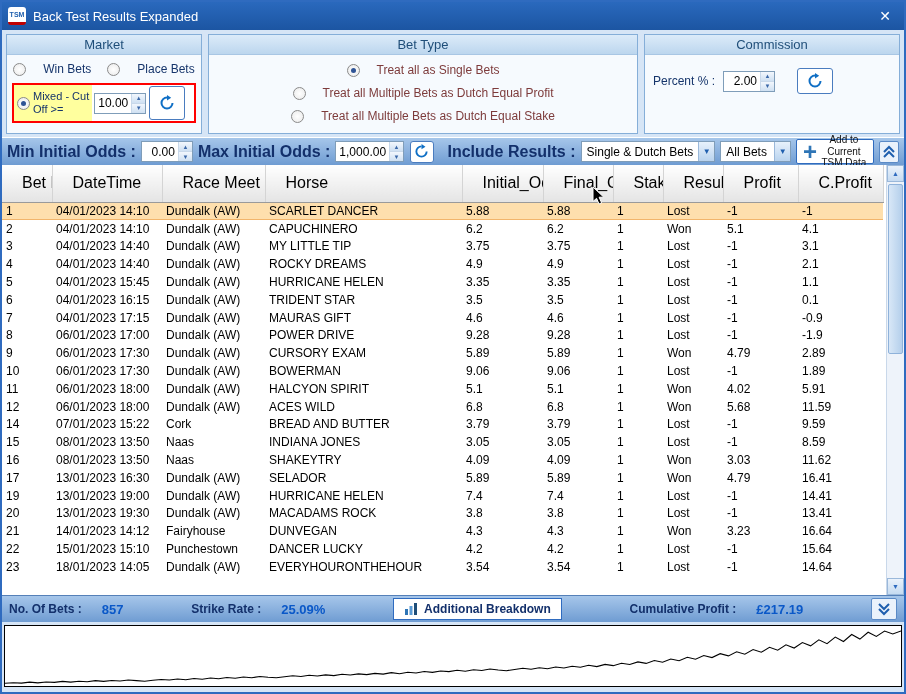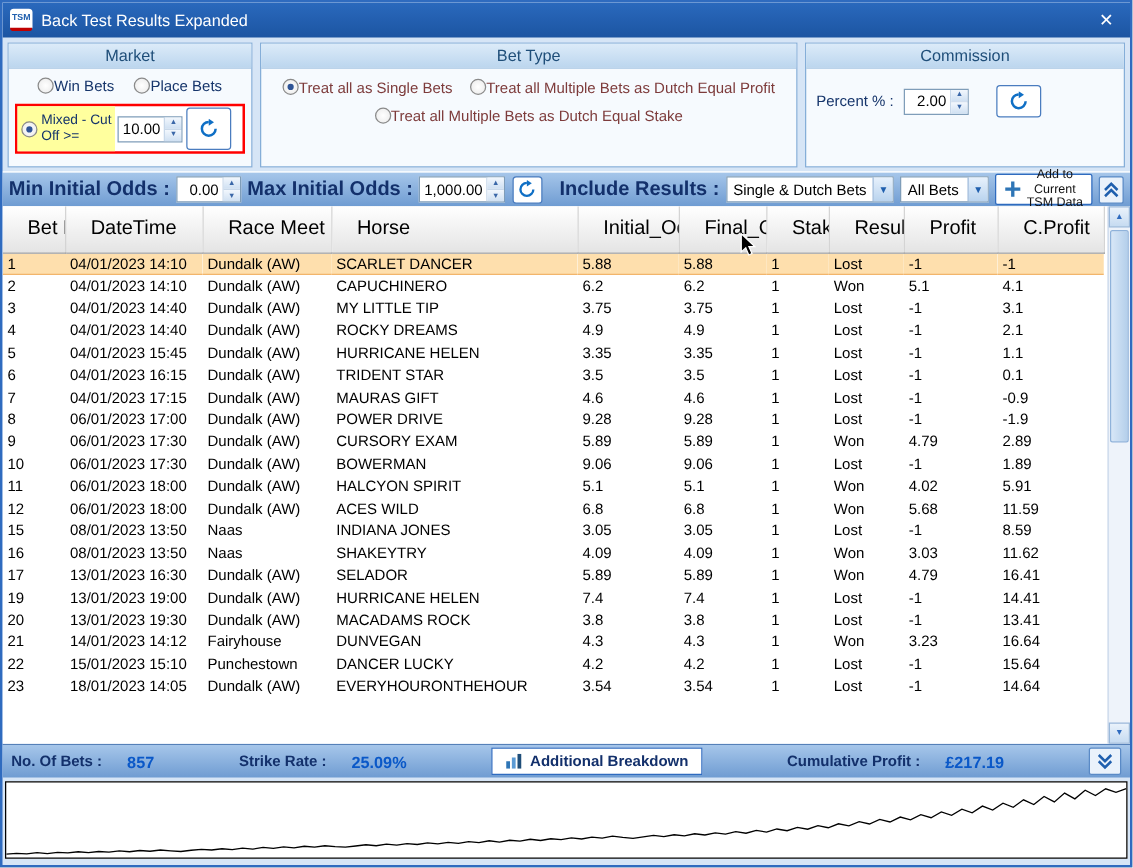--- a/index.html
+++ b/index.html
@@ -15,21 +15,21 @@
   
   .top{display:flex;gap:6px;padding:4px 4px 3px;flex:none;height:107px;}
   .group{background:#f6fafe;border:1px solid #85aed8;display:flex;flex-direction:column;}
   .group-header{background:linear-gradient(#dcebf9,#bcd6ee);color:#1f4e79;font-size:13px;text-align:center;
     padding:2px 0;border-bottom:1px solid #a8c6e4;flex:none;}
   .market{width:196px;}
   .bettype{flex:1;}
   .commission{width:256px;}
   .radio-row{display:flex;justify-content:center;gap:16px;padding:7px 4px 2px;}
   .bt-body{display:flex;flex-wrap:wrap;justify-content:center;column-gap:14px;row-gap:9px;padding:8px 6px 2px;}
-  .radio-item{display:inline-flex;gap:0;font-size:12px;white-space:nowrap;}
+  .radio-item{display:inline-flex;align-items:center;gap:17px;font-size:12px;white-space:nowrap;}
   .radio{width:13px;height:13px;border-radius:50%;border:1px solid #8a8a8a;background:radial-gradient(#ffffff,#e9e9e9);
     position:relative;flex:none;display:inline-block;}
   .radio.checked::after{content:"";position:absolute;inset:3px;border-radius:50%;background:#2f5496;}
   .market .radio-label{color:#16356b;}
   .bettype .radio-label{color:#7d3b3b;}
   
   .mixed{display:flex;align-items:stretch;border:2px solid #ff0000;margin:5px 5px 0;height:40px;background:#fff;}
   .mixed-left{background:#ffff9e;display:flex;align-items:center;gap:3px;padding:0 3px;}
   .mixed-label{font-size:11px;color:#16356b;line-height:1.15;}
   .mixed .spinner{align-self:center;margin:0 2px;}
@@ -393,20 +393,32 @@
               <td>Dundalk (AW)</td>
               <td>ACES WILD</td>
               <td>6.8</td>
               <td>6.8</td>
               <td>1</td>
               <td>Won</td>
               <td>5.68</td>
               <td>11.59</td>
             </tr>
             <tr>
+              <td>14</td>
+              <td>07/01/2023 15:22</td>
+              <td>Cork</td>
+              <td>BREAD AND BUTTER</td>
+              <td>3.79</td>
+              <td>3.79</td>
+              <td>1</td>
+              <td>Lost</td>
+              <td>-1</td>
+              <td>9.59</td>
+            </tr>
+            <tr>
               <td>15</td>
               <td>08/01/2023 13:50</td>
               <td>Naas</td>
               <td>INDIANA JONES</td>
               <td>3.05</td>
               <td>3.05</td>
               <td>1</td>
               <td>Lost</td>
               <td>-1</td>
               <td>8.59</td>

